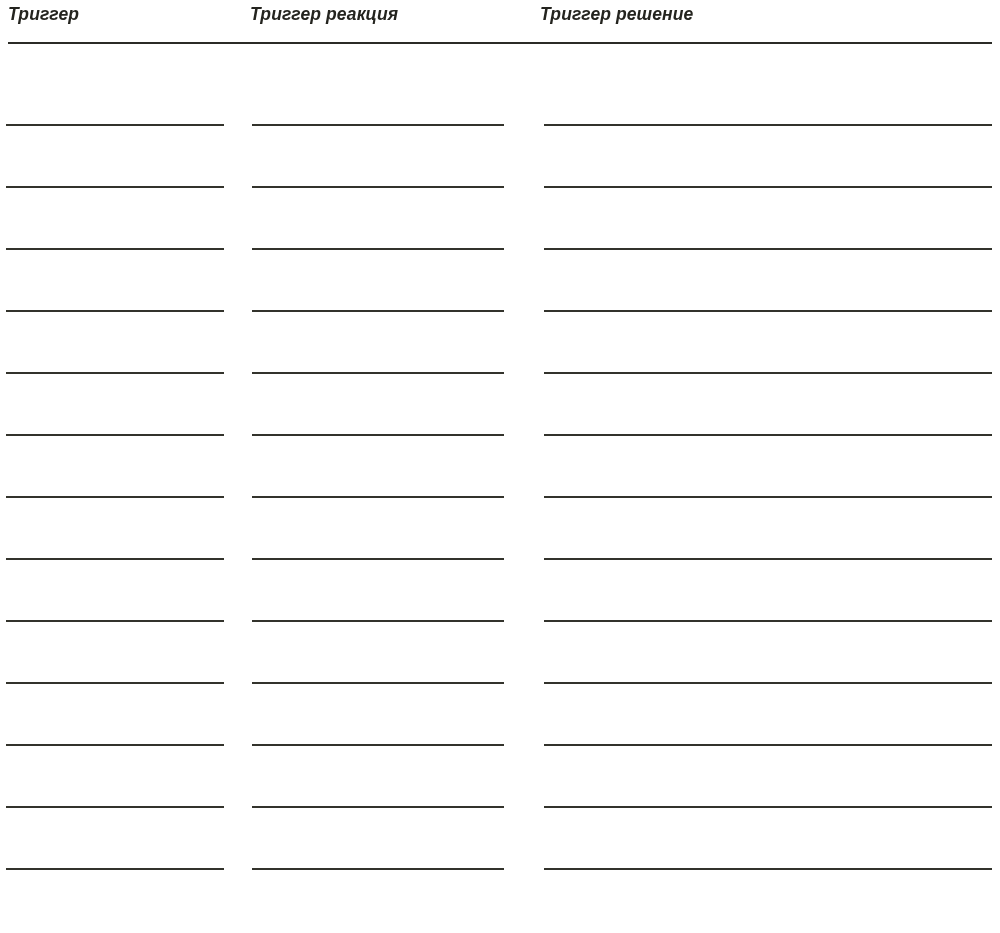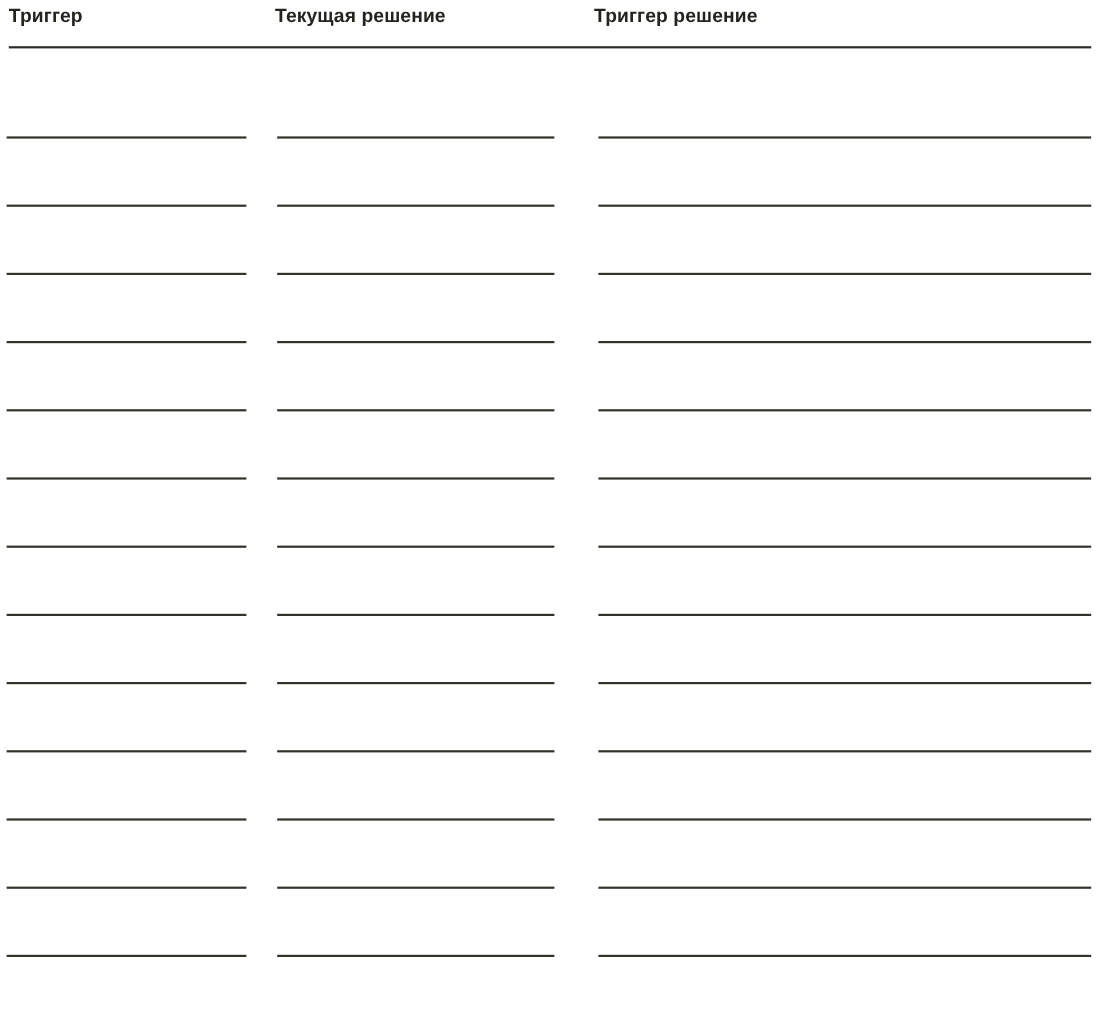--- a/index.html
+++ b/index.html
@@ -19,20 +19,21 @@
     width: 1000px;
     height: 933px;
     box-sizing: border-box;
   }
   .header-row {
     position: absolute;
     top: 0;
     left: 0;
     width: 1000px;
     height: 30px;
+    font-style: italic;
   }
   .col-head {
     position: absolute;
     top: 4px;
     font-size: 17.5px;
     font-weight: bold;
     letter-spacing: 0.1px;
     white-space: nowrap;
     color: #24241f;
   }
@@ -71,21 +72,21 @@
   .line.c2 { left: 252px; width: 252px; }
   .line.c3 { left: 544px; width: 448px; }
 </style>
 </head>
 <body>
 
 <div class="sheet">
 
   <div class="header-row">
     <div class="col-head c1">Триггер</div>
-    <div class="col-head c2">Текущая решение</div>
+    <div class="col-head c2">Триггер реакция</div>
     <div class="col-head c3">Триггер решение</div>
   </div>
 
   <div class="header-rule"></div>
 
   <div class="rows">
 
     <div class="row" style="top:124px">
       <div class="line c1"></div>
       <div class="line c2"></div>

